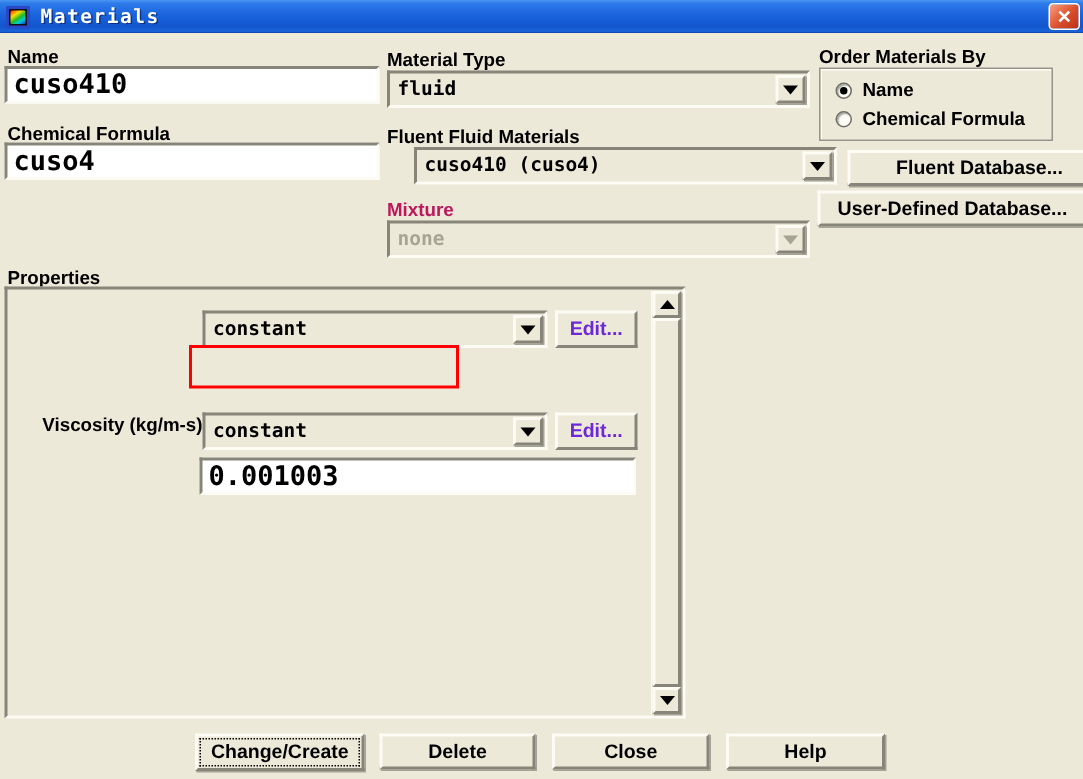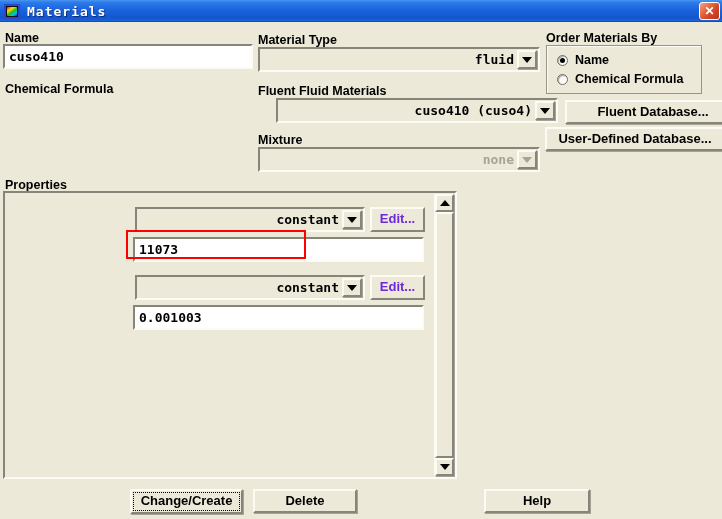--- a/index.html
+++ b/index.html
@@ -34,29 +34,29 @@
     border:1px solid #fff; border-radius:3px;
     color:#fff; font-size:12px; font-weight:bold; line-height:16px; text-align:center;
     cursor:pointer;
   }
 
   
   .sunken { border:2px solid; border-color:#87857a #fcfbf4 #fcfbf4 #87857a; }
   .raised { border:2px solid; border-color:#fcfbf4 #87857a #87857a #fcfbf4; background:#ece9d8; box-shadow:1px 1px 0 #a5a395; }
 
   .lbl { position:absolute; font-weight:bold; font-size:12.5px; color:#000; white-space:nowrap; }
-  .lbl.disabled { color:#000000; }
+  .lbl.disabled { color:#be185d; }
 
   .field {
     position:absolute; background:#fff; height:25px;
-    font-family:"DejaVu Sans Mono", monospace; font-weight:bold; font-size:13px;
+    font-family:"DejaVu Sans Mono", monospace; font-weight:bold; font-size:18px;
     color:#000; padding:2px 4px; line-height:17px; white-space:nowrap; overflow:hidden;
   }
 
-  .combo { position:absolute; height:25px; background:#ece9d8;text-align:right; }
+  .combo { position:absolute; height:25px; background:#ece9d8; }
   .combo .combo-value {
     position:absolute; left:5px; top:2px; right:24px;
     font-family:"DejaVu Sans Mono", monospace; font-weight:bold; font-size:13px;
     line-height:17px; color:#000; white-space:nowrap; overflow:hidden;
   }
   .combo .drop-btn {
     position:absolute; right:1px; top:1px; width:20px; height:19px;
     display:flex; align-items:center; justify-content:center; cursor:pointer;
   }
   .tri-down { width:0; height:0; border-left:5px solid transparent; border-right:5px solid transparent; border-top:6px solid #000; }
@@ -106,20 +106,21 @@
   <div class="titlebar">
     <div class="app-icon"></div>
     <div class="title-text">Materials</div>
     <div class="close-btn">✕</div>
   </div>
 
   <div class="lbl" style="left:5px; top:31px;">Name</div>
   <div class="field sunken" style="left:3px; top:44px; width:250px;">cuso410</div>
 
   <div class="lbl" style="left:5px; top:82px;">Chemical Formula</div>
+  <div class="field sunken" style="left:3px; top:95px; width:250px;">cuso4</div>
 
   <div class="lbl" style="left:258px; top:33px;">Material Type</div>
   <div class="combo sunken" style="left:258px; top:47px; width:282px;">
     <span class="combo-value">fluid</span>
     <span class="drop-btn raised">
         <span class="tri-down"></span>
       </span>
   </div>
 
   <div class="lbl" style="left:258px; top:84px;">Fluent Fluid Materials</div>
@@ -156,22 +157,22 @@
   <div class="lbl" style="left:5px; top:178px;">Properties</div>
   <div class="props-panel sunken">
 
     <div class="combo sunken" style="left:130px; top:14px; width:230px;">
       <span class="combo-value">constant</span>
       <span class="drop-btn raised">
           <span class="tri-down"></span>
         </span>
     </div>
     <div class="push-btn raised disabled" style="left:365px; top:14px; width:55px; height:25px;">Edit...</div>
-    <div class="field sunken" style="left:128px; top:44px; width:291px;">11073</div>
 
+    <div class="lbl prop-label" style="left:10px; top:83px; width:120px;">Viscosity (kg/m-s)</div>
     <div class="combo sunken" style="left:130px; top:82px; width:230px;">
       <span class="combo-value">constant</span>
       <span class="drop-btn raised">
           <span class="tri-down"></span>
         </span>
     </div>
     <div class="push-btn raised disabled" style="left:365px; top:82px; width:55px; height:25px;">Edit...</div>
     <div class="field sunken" style="left:128px; top:112px; width:291px;">0.001003</div>
 
     <div class="scrollbar">
@@ -182,15 +183,16 @@
       <div class="scroll-btn down raised">
           <span class="tri-down"></span>
         </div>
     </div>
   </div>
 
   <div class="annotation-rect" style="left:126px; top:230px; width:180px; height:29px;"></div>
 
   <div class="push-btn raised" style="left:253px; top:489px; width:104px;">Delete</div>
   <div class="push-btn raised focused" style="left:130px; top:489px; width:113px; height:25px;">Change/Create</div>
+  <div class="push-btn raised" style="left:368px; top:489px; width:105px;">Close</div>
   <div class="push-btn raised" style="left:484px; top:489px; width:106px;">Help</div>
 
 </div>
 
 </body></html>

